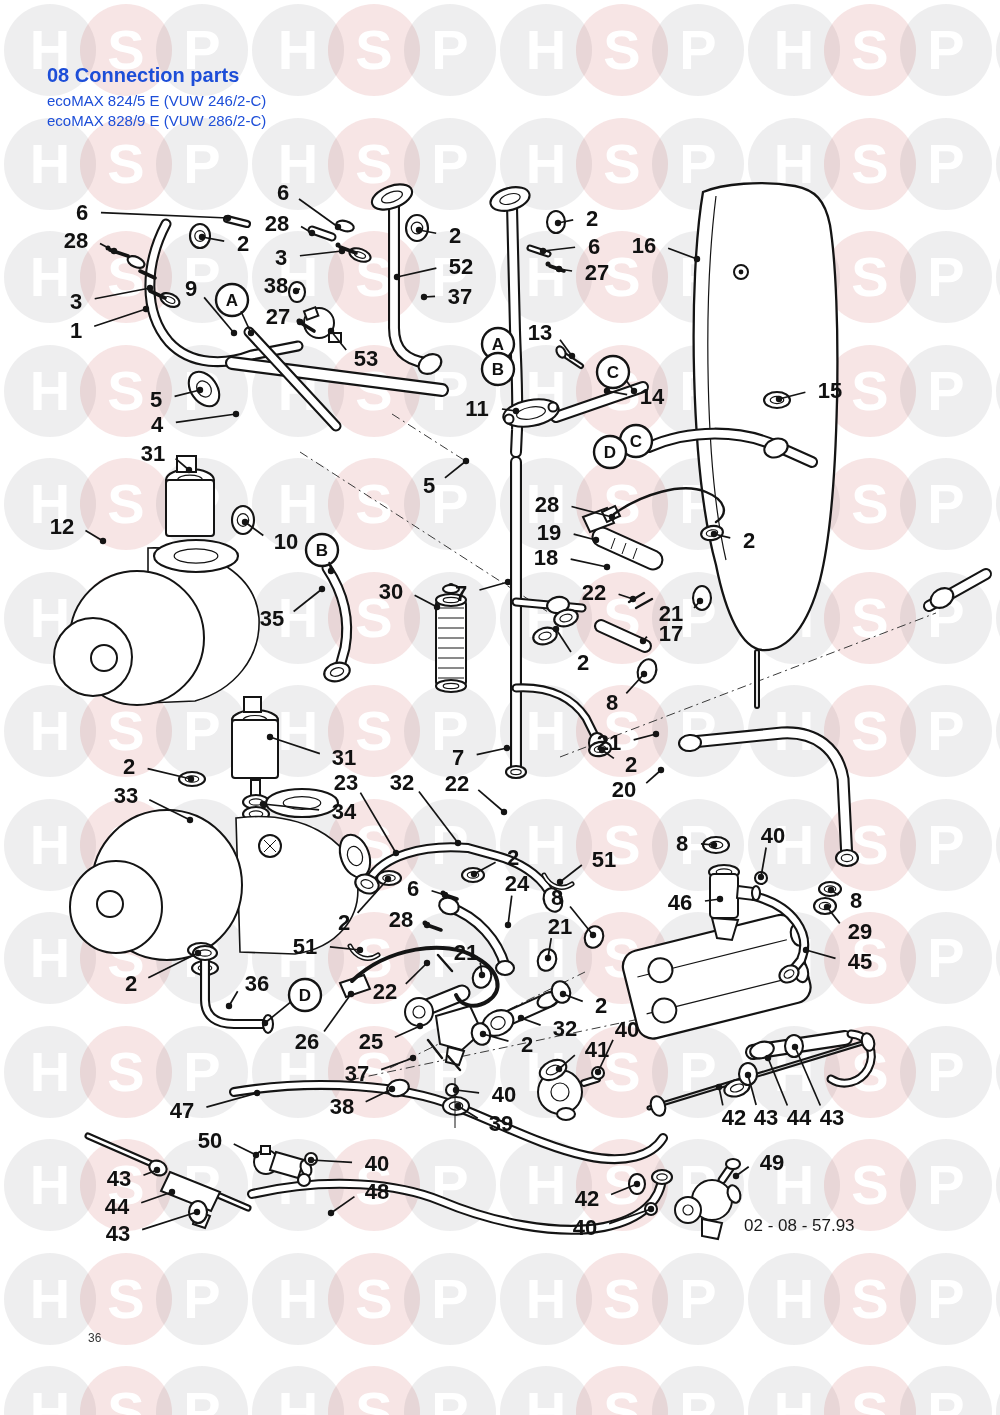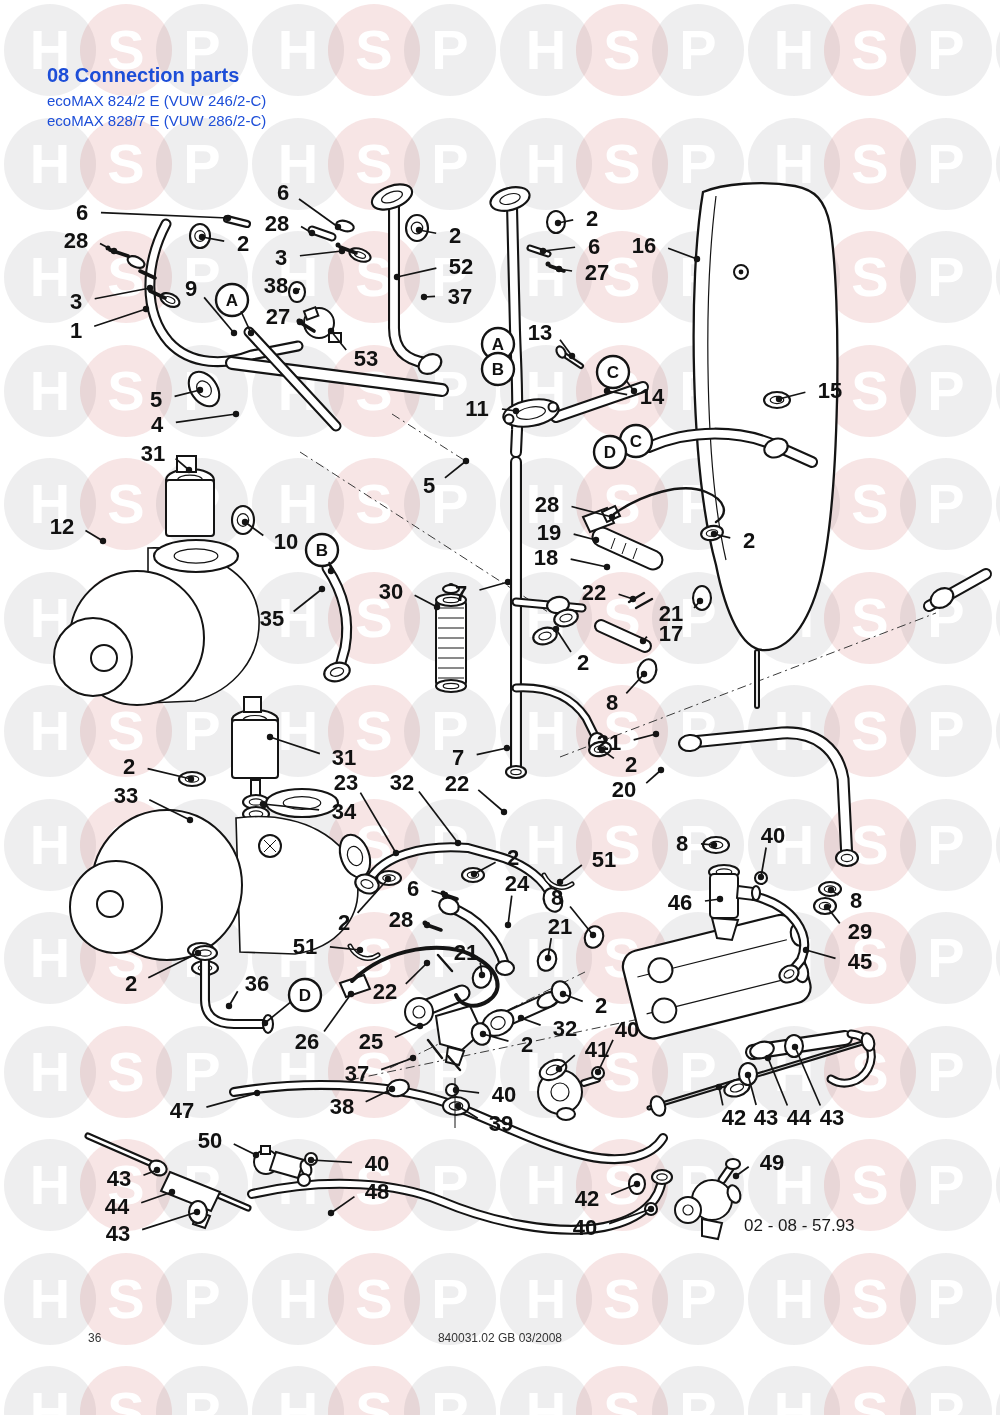--- a/index.html
+++ b/index.html
@@ -1047,18 +1047,17 @@
         <g>
           <circle class="mkc" cx="305" cy="995" r="16"></circle>
           <text class="mkt" x="305" y="1001">D</text>
         </g>
         <line class="ldr" x1="290.2538254306573" y1="1002.4550104767233" x2="265" y2="1023"></line>
         <circle cx="265" cy="1023" r="3.2" fill="#141414"></circle>
       </g>
   </svg>
 
   <div class="hdr" id="title">08 Connection parts</div>
-  <div class="hdr" id="sub1">ecoMAX 824/2 E (VUW 246/2-C)</div>
-  <div class="hdr" id="sub2">ecoMAX 828/7 E (VUW 286/2-C)</div>
+  <div class="hdr" id="sub1">ecoMAX 824/5 E (VUW 246/2-C)</div>
+  <div class="hdr" id="sub2">ecoMAX 828/9 E (VUW 286/2-C)</div>
   <div class="hdr" id="drawref">02 - 08 - 57.93</div>
   <div class="hdr" id="pagenum">36</div>
-  <div class="hdr" id="docref">840031.02 GB 03/2008</div>
 </div>
 
 </body></html>

